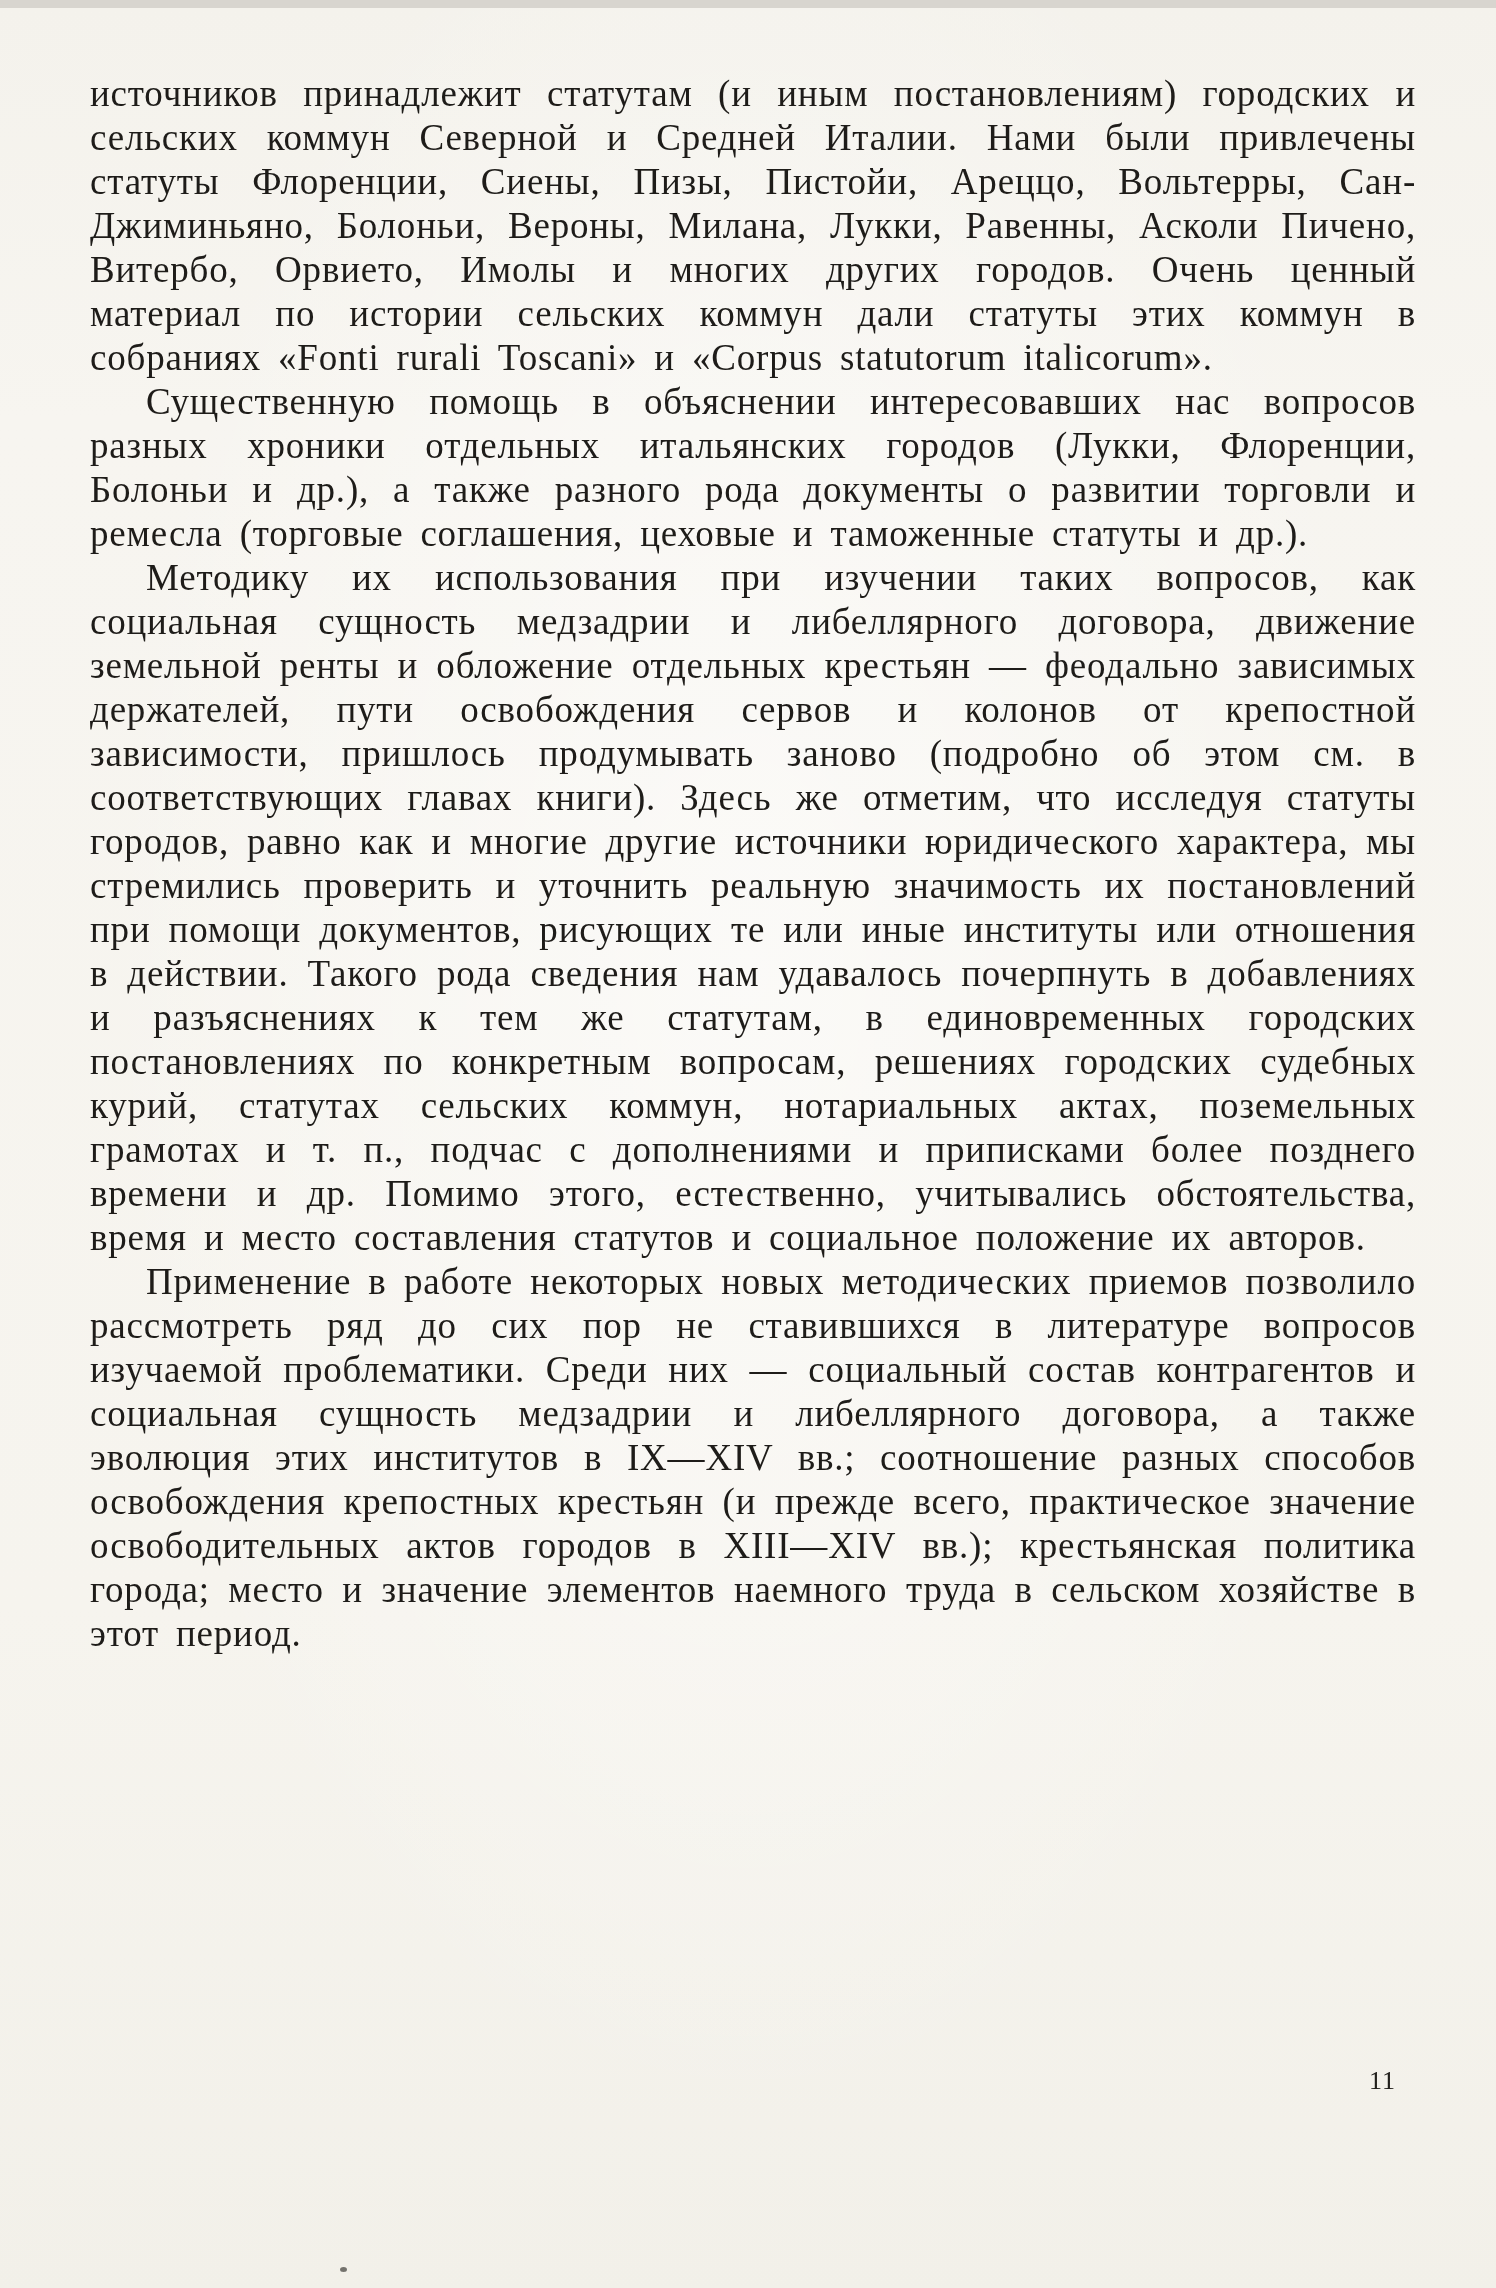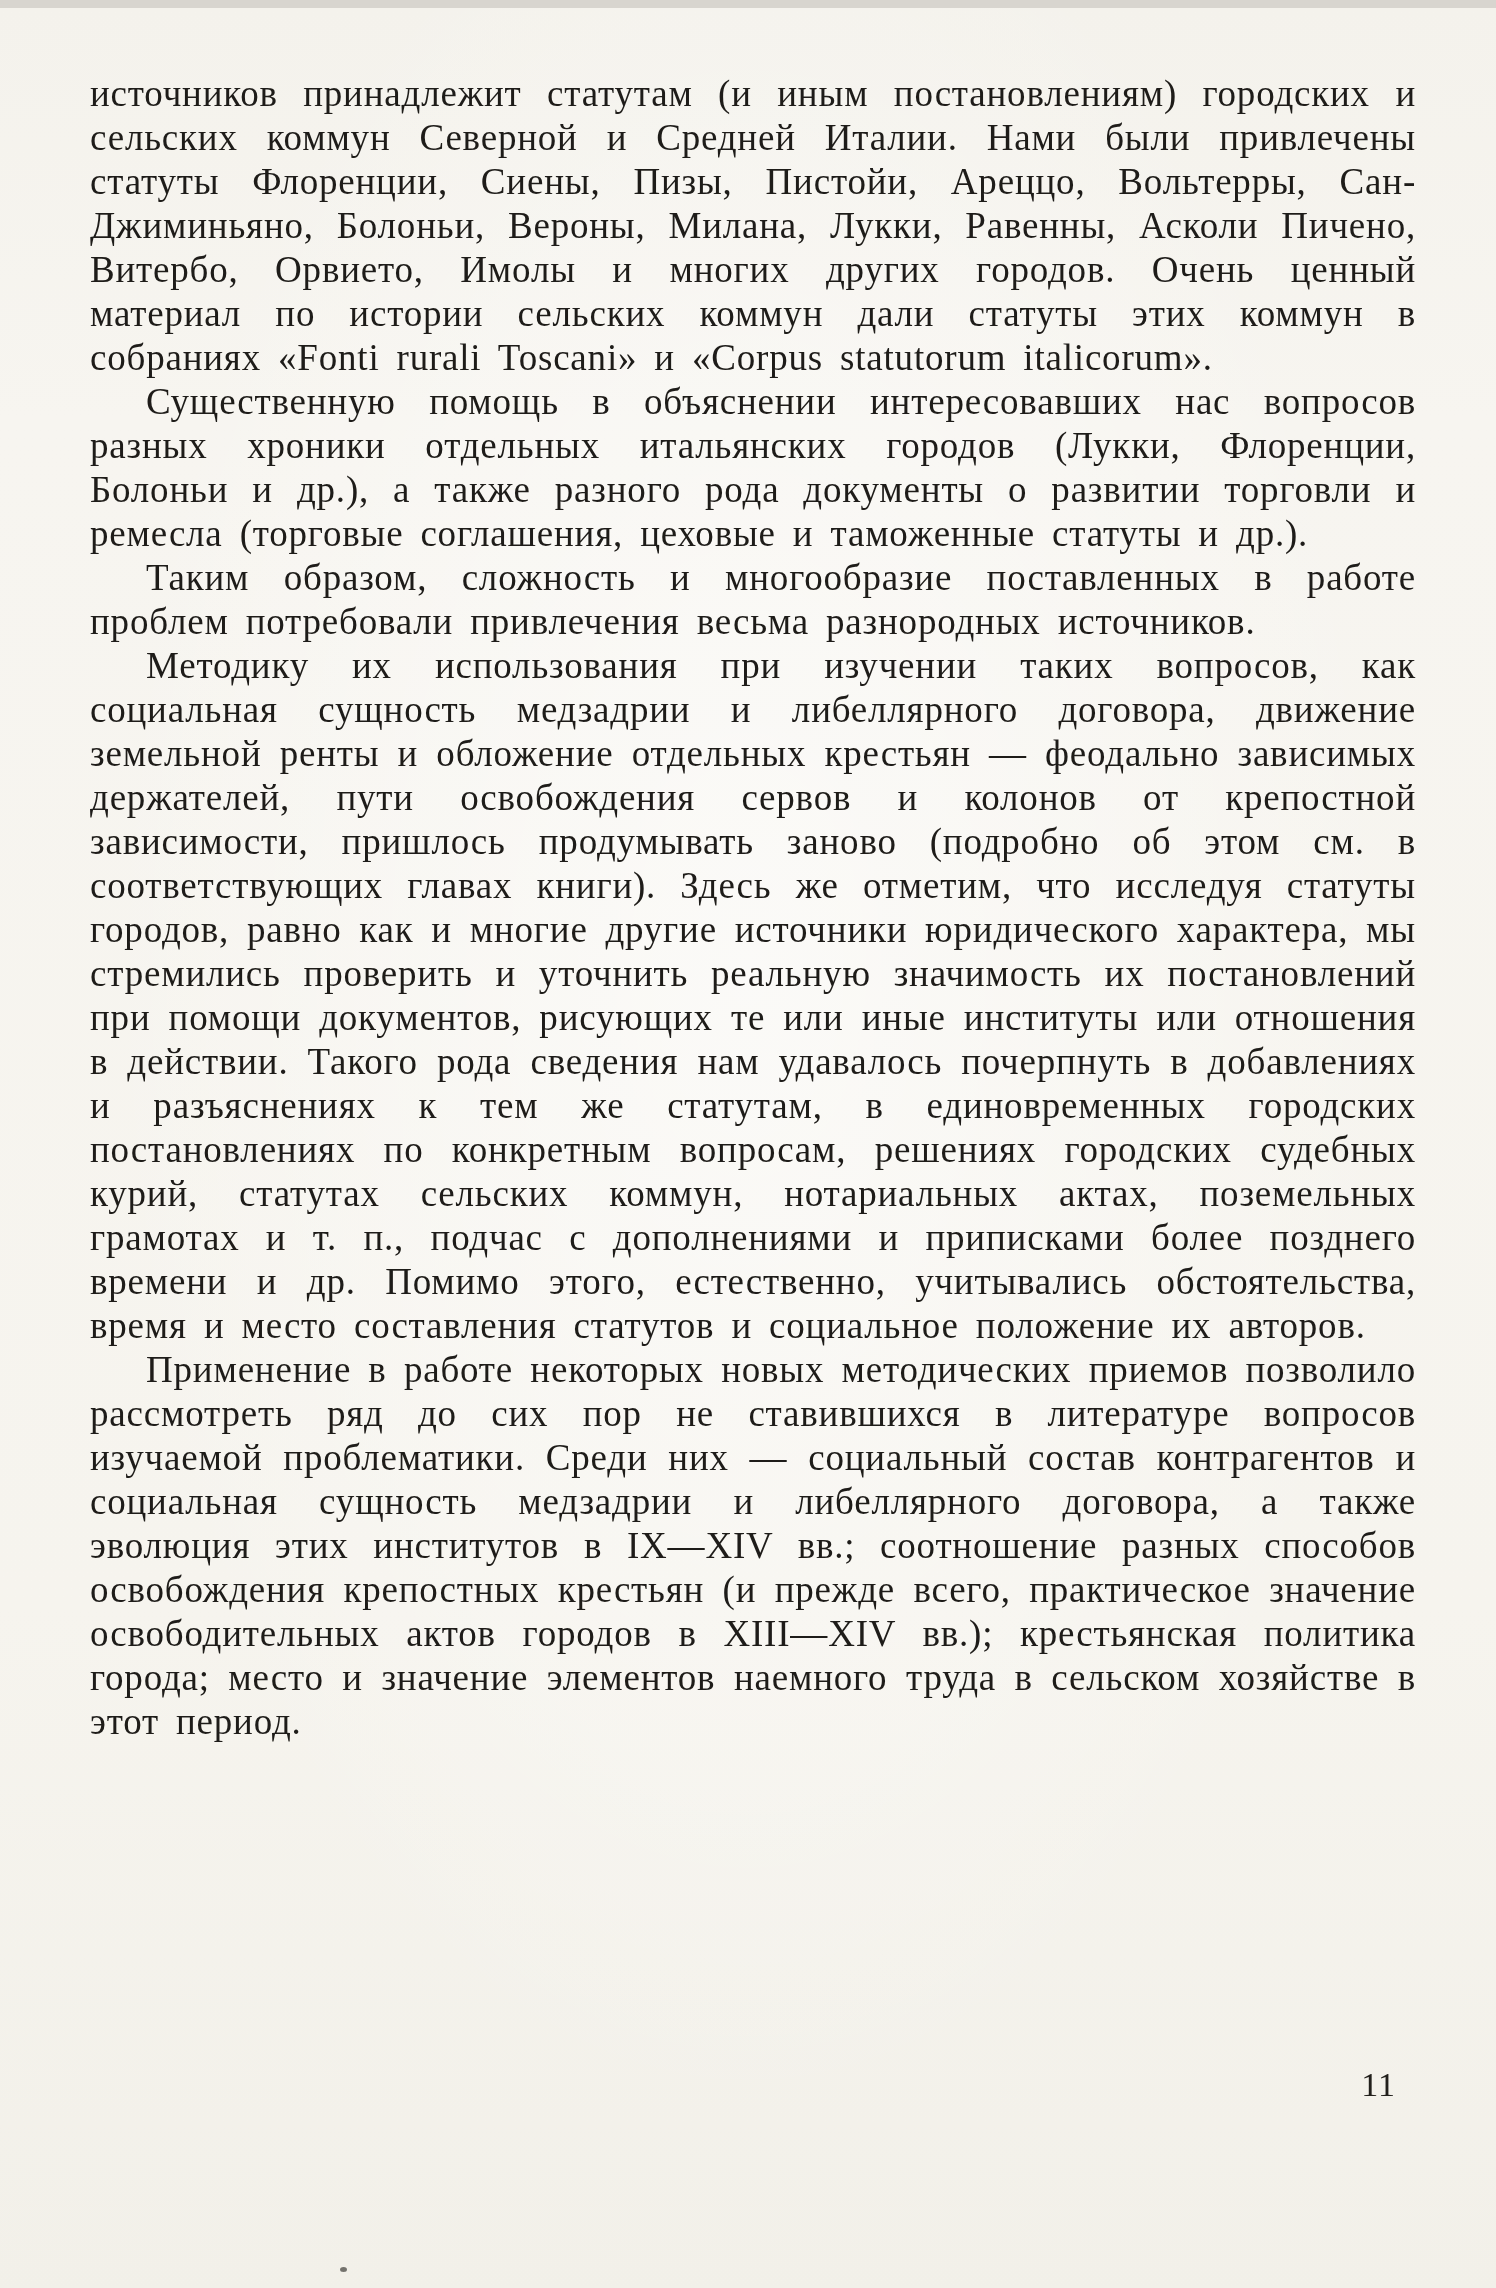--- a/index.html
+++ b/index.html
@@ -36,21 +36,21 @@
   }
   .text-block p.indent {
     text-indent: 56px;
   }
   .italic {
   }
   .page-number {
     position: absolute;
     top: 2058px;
     right: 100px;
-    font-size: 34px;
+    font-size: 26px;
     letter-spacing: 1px;
     color: #22201c;
   }
   .artifact-dot {
     position: absolute;
     left: 340px;
     top: 2259px;
     width: 7px;
     height: 5px;
     border-radius: 50%;
@@ -58,19 +58,18 @@
     opacity: 0.75;
   }
 </style>
 </head>
 <body>
 
 <div class="page">
   <div class="text-block" id="text-container">
       <p><span>источников принадлежит статутам (и иным постановлениям) городских и сельских коммун Северной и Средней Италии. Нами были привлечены статуты Флоренции, Сиены, Пизы, Пистойи, Ареццо, Вольтерры, Сан-Джиминьяно, Болоньи, Вероны, Милана, Лукки, Равенны, Асколи Пичено, Витербо, Орвието, Имолы и многих других городов. Очень ценный материал по истории сельских коммун дали статуты этих коммун в собраниях «Fonti rurali Toscani» и «Corpus statutorum italicorum».</span></p>
       <p class="indent"><span>Существенную помощь в объяснении интересовавших нас вопросов разных хроники отдельных итальянских городов (Лукки, Флоренции, Болоньи и др.), а также разного рода документы о развитии торговли и ремесла (торговые соглашения, цеховые и таможенные статуты и др.).</span></p>
-      <p class="indent"><span>Таким образом, сложность и многообразие поставленных в работе проблем потребовали привлечения весьма разнородных источников.</span></p>
       <p class="indent"><span class="italic">Методику</span><span> их использования при изучении таких вопросов, как социальная сущность медзадрии и либеллярного договора, движение земельной ренты и обложение отдельных крестьян — феодально зависимых держателей, пути освобождения сервов и колонов от крепостной зависимости, пришлось продумывать заново (подробно об этом см. в соответствующих главах книги). Здесь же отметим, что исследуя статуты городов, равно как и многие другие источники юридического характера, мы стремились проверить и уточнить </span><span class="italic">реальную значимость</span><span> их постановлений при помощи документов, рисующих те или иные институты или отношения в действии. Такого рода сведения нам удавалось почерпнуть в добавлениях и разъяснениях к тем же статутам, в единовременных городских постановлениях по конкретным вопросам, решениях городских судебных курий, статутах сельских коммун, нотариальных актах, поземельных грамотах и т. п., подчас с дополнениями и приписками более позднего времени и др. Помимо этого, естественно, учитывались обстоятельства, время и место составления статутов и социальное положение их авторов.</span></p>
       <p class="indent"><span>Применение в работе некоторых новых методических приемов позволило рассмотреть ряд до сих пор не ставившихся в литературе вопросов изучаемой проблематики. Среди них — социальный состав контрагентов и социальная сущность медзадрии и либеллярного договора, а также эволюция этих институтов в IX—XIV вв.; соотношение разных способов освобождения крепостных крестьян (и прежде всего, практическое значение освободительных актов городов в XIII—XIV вв.); крестьянская политика города; место и значение элементов наемного труда в сельском хозяйстве в этот период.</span></p>
     </div>
   <div class="page-number">11</div>
   <div class="artifact-dot"></div>
 </div>
 
 </body></html>

